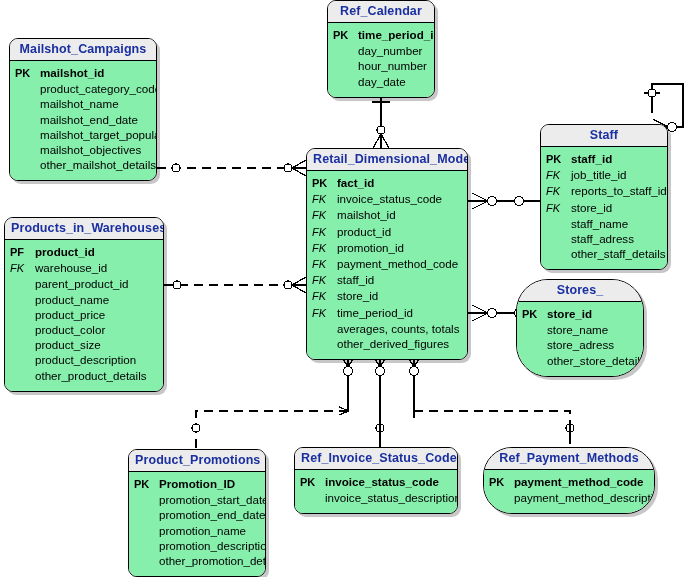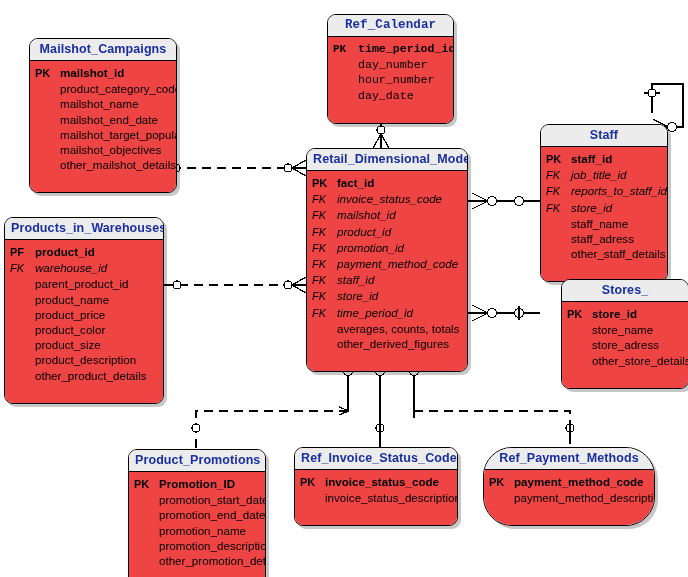--- a/index.html
+++ b/index.html
@@ -26,42 +26,42 @@
     border-bottom:1.3px solid #000000;
     color:#1a2fa0;
     font-weight:bold;
     font-size:12.5px;
     text-align:center;
     padding:3px 6px 4px 6px;
     letter-spacing:0.1px;
     white-space:nowrap;
   }
   .ent-body{
-    padding:4px 5px 20px 5px;
-    background:#ef4444;
+    padding:4px 5px 8px 5px;
+    background:#86efac;
   }
   .attr{
     display:flex;
     align-items:baseline;
     font-size:11.6px;
     line-height:15.2px;
     color:#000000;
     white-space:nowrap;
   }
   .attr .key{
     width:25px;
     flex:0 0 25px;
     font-size:11px;
     color:#000;
   }
   .attr.pk .key{font-weight:bold;font-style:normal;}
   .attr.fk .key{font-style:italic;font-weight:normal;}
   .attr .nm{flex:1 1 auto;}
   .attr.pk .nm{font-weight:bold;}
-  .attr.fk .nm{font-style:italic;}
+  .attr.fk .nm{}
   .attr.plain .nm{font-weight:normal;font-style:normal;}
 </style>
 </head>
 <body>
 
 <div id="canvas">
 
   <svg id="links" viewBox="0 0 688 577" width="688" height="577">
     <g stroke="#000" stroke-width="1.3" fill="none" shape-rendering="crispEdges">
 
@@ -133,42 +133,42 @@
         <path d="M414,367 L406,354 M414,367 L422,354 M414,367 L414,354"></path>
         <path d="M414,411 L570,411 L570,447" stroke-dasharray="9,6"></path>
         <line x1="414" y1="404" x2="414" y2="418"></line>
         <circle cx="570" cy="428" r="4" fill="#fff" stroke="#000" stroke-width="1.2"></circle>
         <line x1="570" y1="421" x2="570" y2="435"></line>
       </g>
 
     </g>
   </svg>
 
-<div class="entity" style="left: 327px; top: 14px; width: 127px; font-family: Liberation Mono, monospace;">
+<div class="entity" style="left: 327px; top: 0; width: 108px;">
       <div class="ent-title">Ref_Calendar</div>
       <div class="ent-body">
         <div class="attr pk">
           <span class="key">PK</span>
           <span class="nm">time_period_id</span>
         </div>
         <div class="attr plain">
           <span class="key"></span>
           <span class="nm">day_number</span>
         </div>
         <div class="attr plain">
           <span class="key"></span>
           <span class="nm">hour_number</span>
         </div>
         <div class="attr plain">
           <span class="key"></span>
           <span class="nm">day_date</span>
         </div>
       </div>
     </div>
-    <div class="entity" style="left: 9px; top: 38px; width: 148px; margin-left: 20px;">
+    <div class="entity" style="left: 9px; top: 38px; width: 148px;">
       <div class="ent-title">Mailshot_Campaigns</div>
       <div class="ent-body">
         <div class="attr pk">
           <span class="key">PK</span>
           <span class="nm">mailshot_id</span>
         </div>
         <div class="attr plain">
           <span class="key"></span>
           <span class="nm">product_category_code</span>
         </div>
@@ -310,21 +310,21 @@
         <div class="attr plain">
           <span class="key"></span>
           <span class="nm">product_description</span>
         </div>
         <div class="attr plain">
           <span class="key"></span>
           <span class="nm">other_product_details</span>
         </div>
       </div>
     </div>
-    <div class="entity" style="left: 561px; top: 279px; width: 128px;">
+    <div class="entity" style="left: 516px; top: 279px; width: 128px; border-radius: 32px;">
       <div class="ent-title">Stores_</div>
       <div class="ent-body">
         <div class="attr pk">
           <span class="key">PK</span>
           <span class="nm">store_id</span>
         </div>
         <div class="attr plain">
           <span class="key"></span>
           <span class="nm">store_name</span>
         </div>

